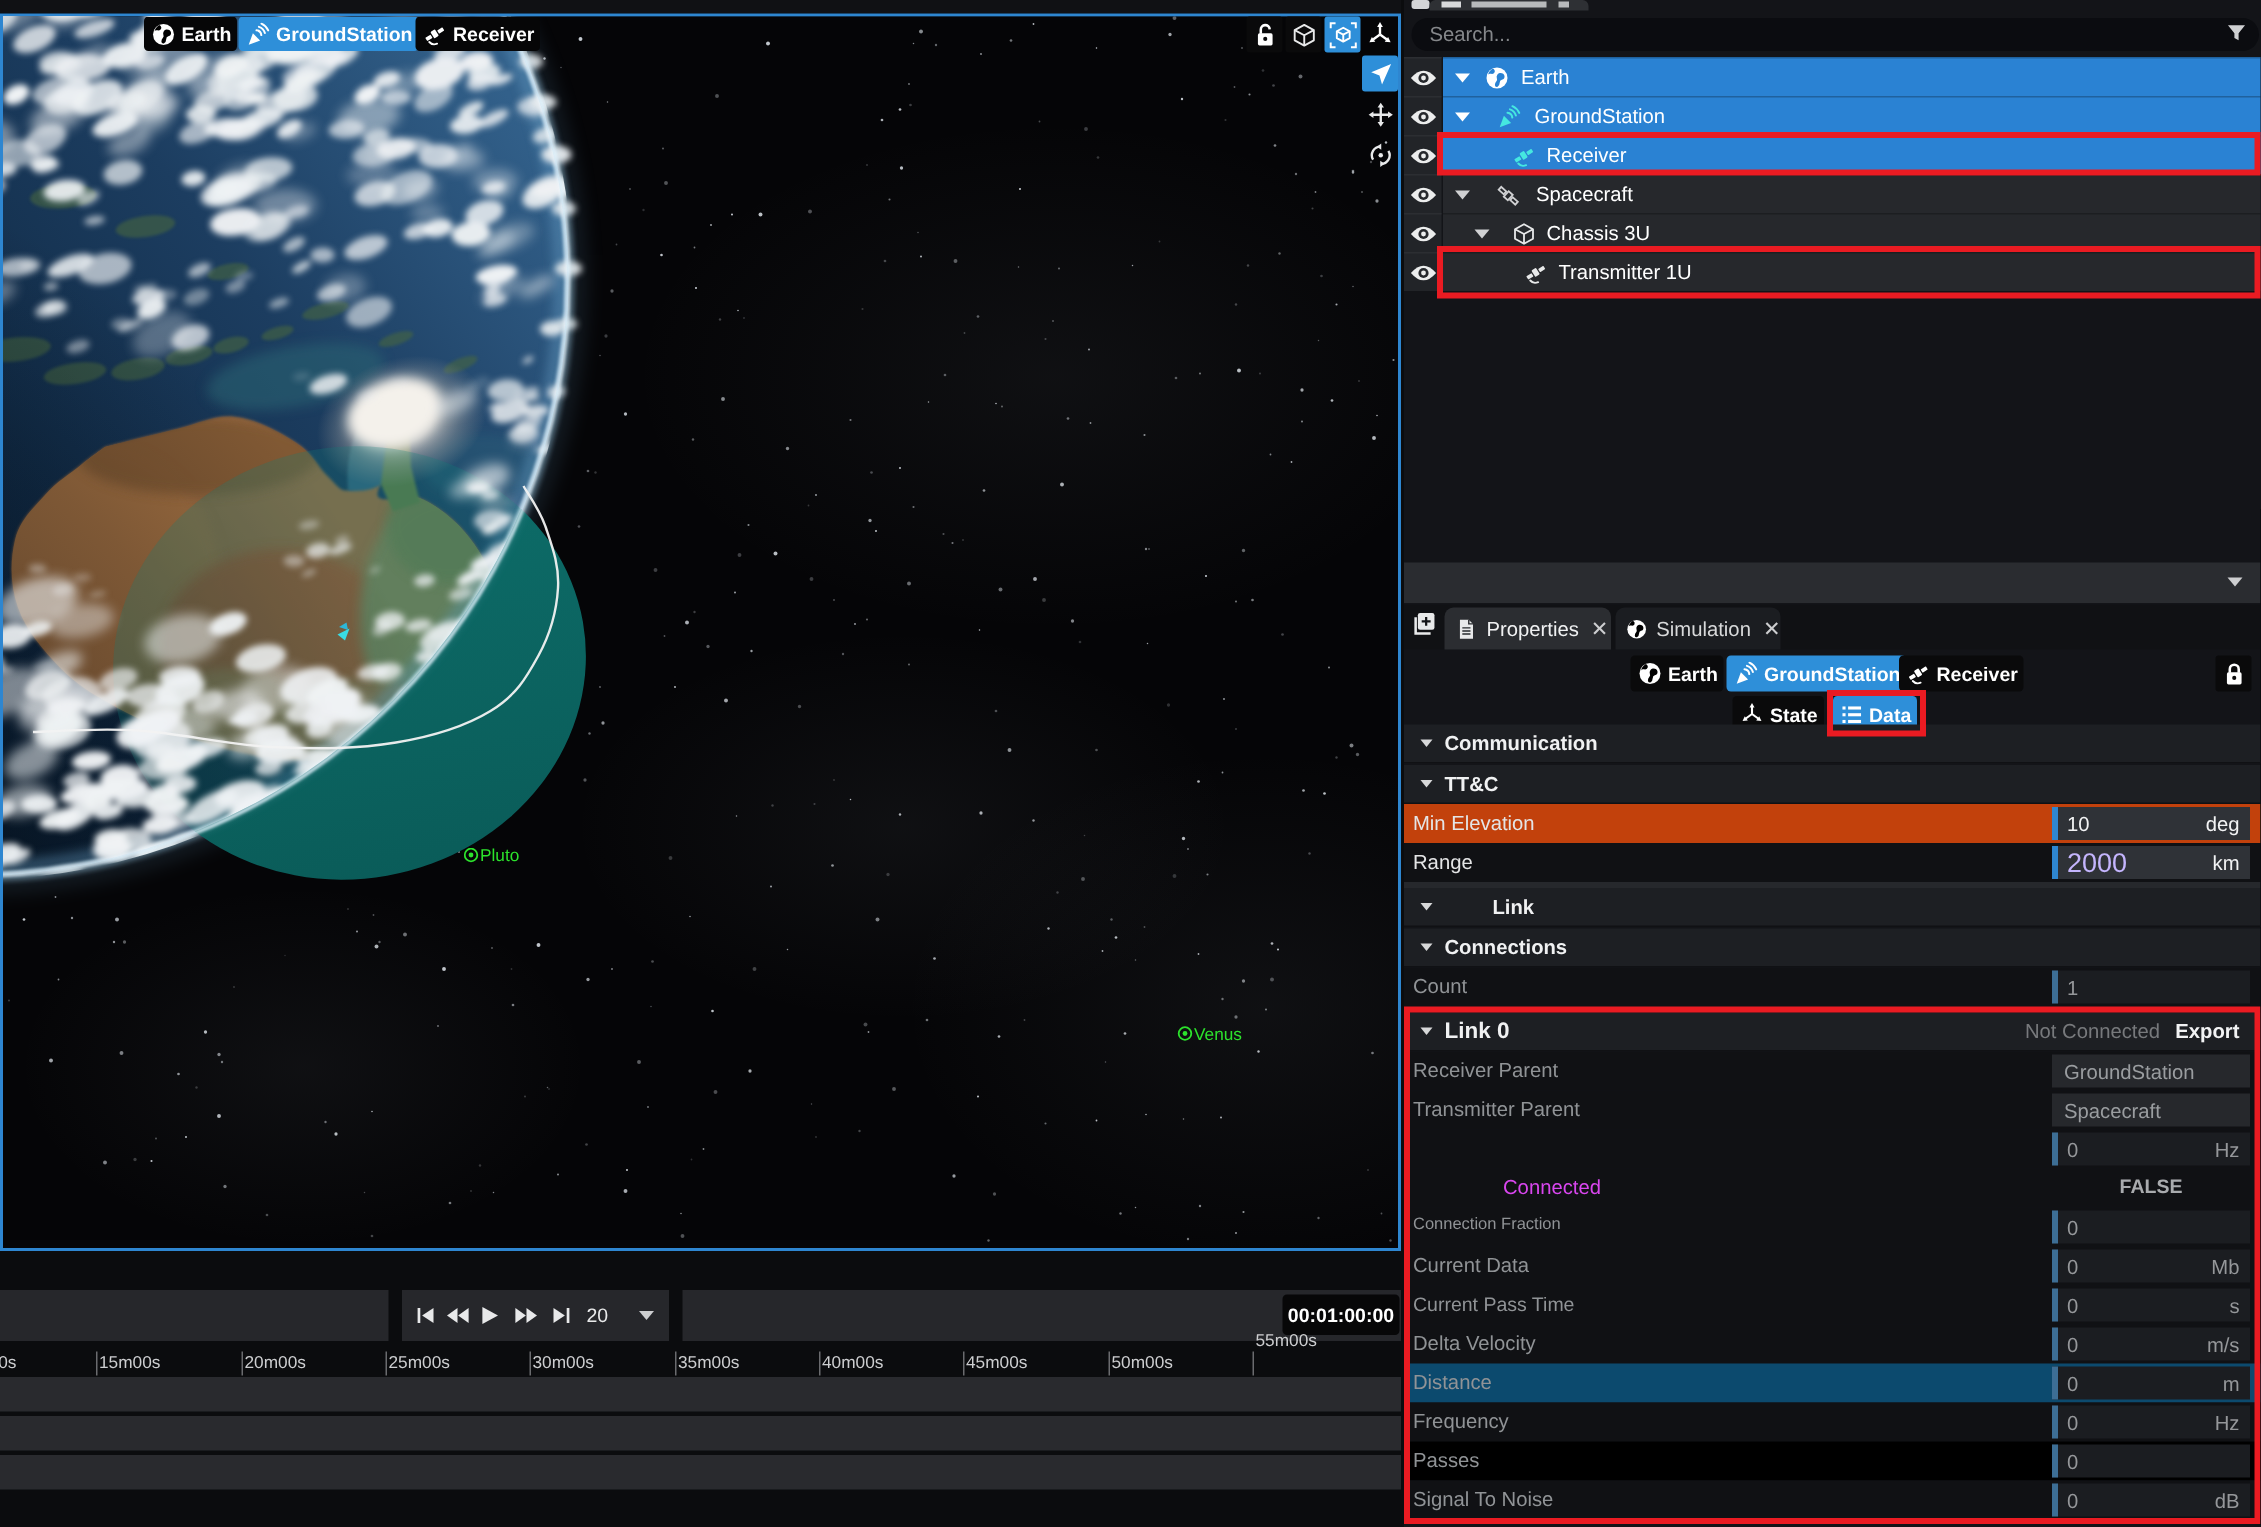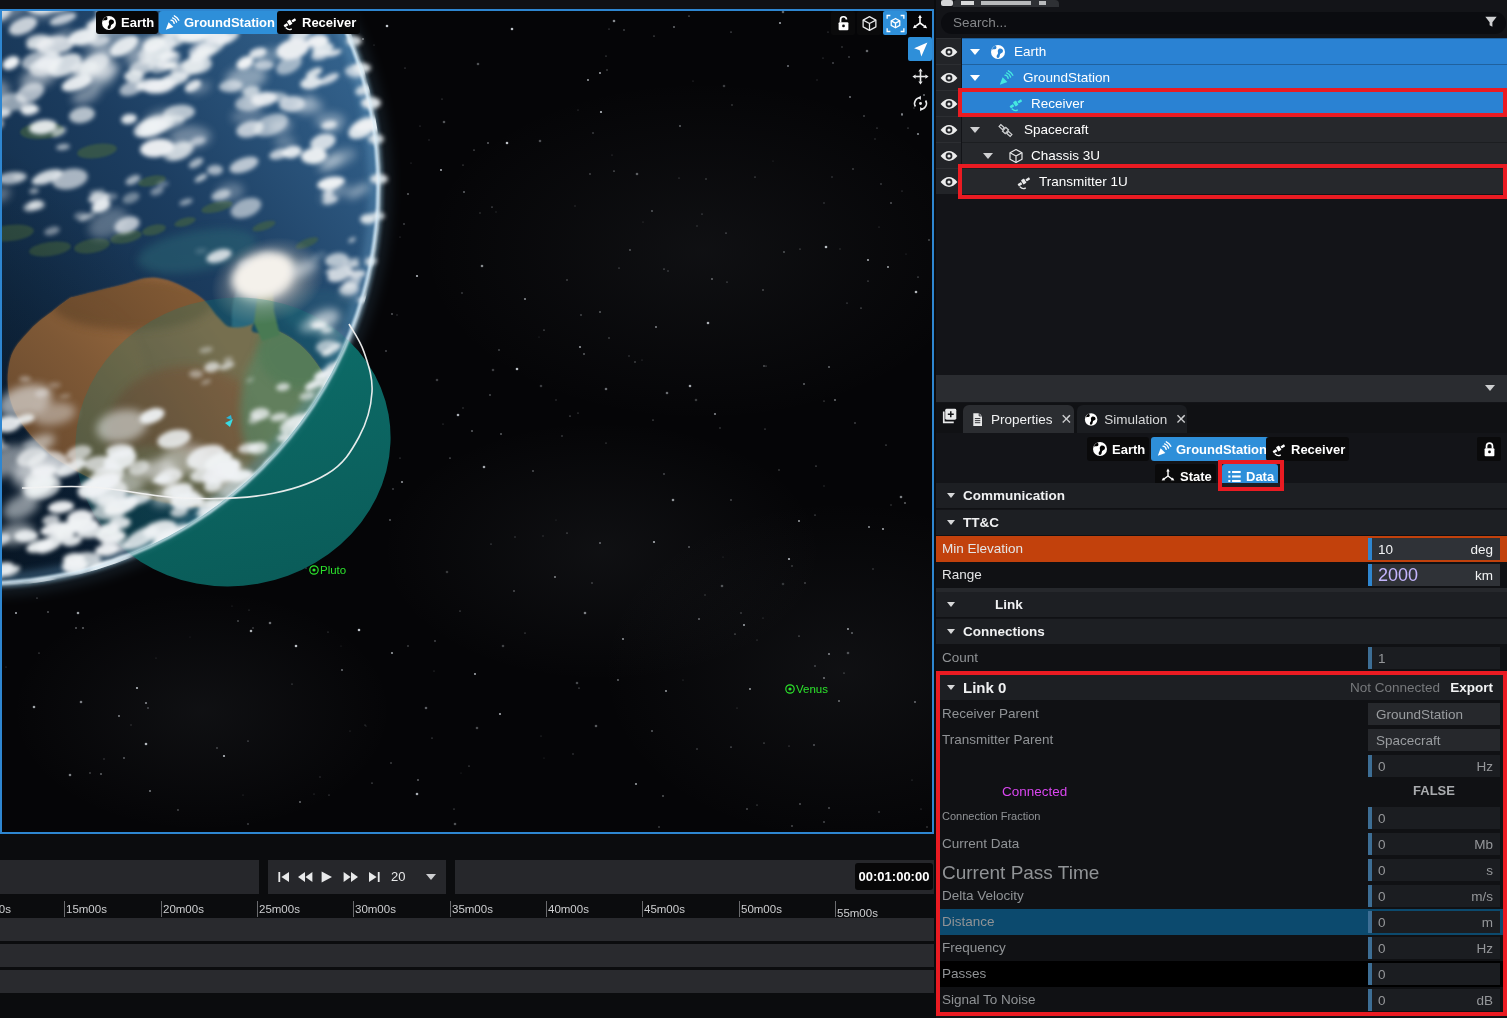--- a/index.html
+++ b/index.html
@@ -1102,21 +1102,21 @@
       <div class="tick" style="left:355px;top:67px;">30m00s</div>
       <div class="abs" style="left:353px;top:65px;width:1px;height:16px;background:#6a6b6e;"></div>
       <div class="tick" style="left:452px;top:67px;">35m00s</div>
       <div class="abs" style="left:450px;top:65px;width:1px;height:16px;background:#6a6b6e;"></div>
       <div class="tick" style="left:548px;top:67px;">40m00s</div>
       <div class="abs" style="left:546px;top:65px;width:1px;height:16px;background:#6a6b6e;"></div>
       <div class="tick" style="left:644px;top:67px;">45m00s</div>
       <div class="abs" style="left:642px;top:65px;width:1px;height:16px;background:#6a6b6e;"></div>
       <div class="tick" style="left:741px;top:67px;">50m00s</div>
       <div class="abs" style="left:739px;top:65px;width:1px;height:16px;background:#6a6b6e;"></div>
-      <div class="tick" style="left:837px;top:71px;">55m00s</div>
+      <div class="tick" style="left:837px;top:52px;">55m00s</div>
       <div class="abs" style="left:835px;top:65px;width:1px;height:16px;background:#6a6b6e;"></div>
   <div class="abs" style="left:0;top:82px;width:934px;height:23px;background:#292a2e;"></div>
   <div class="abs" style="left:0;top:108px;width:934px;height:23px;background:#292a2e;"></div>
   <div class="abs" style="left:0;top:134px;width:934px;height:23px;background:#292a2e;"></div>
 </div>
 <div class="abs" style="left:936px;top:0;width:571px;height:1018px;background:#131418;">
 <div class="abs" style="left:5px;top:0;width:12px;height:6px;background:#d4d5d7;border-radius:2px;"></div>
 <div class="abs" style="left:17px;top:0;width:106px;height:7px;background:#2e3034;border-radius:4px 4px 0 0;">
   <div class="abs" style="left:8px;top:1px;width:13px;height:4px;background:#d8d9da;"></div>
   <div class="abs" style="left:28px;top:1px;width:50px;height:4px;background:#b8babc;"></div>
@@ -1391,21 +1391,21 @@
       </div>
       <div class="abs" style="left:0;top:831px;width:571px;height:26px;background:#101114;">
 <span style="position:absolute;left:6px;top:5px;color:#909396;font-size:13.5px;">Current Data</span>
         <div class="abs" style="left:432px;top:2px;width:132px;height:22px;background:#1b1d21;display:flex;align-items:center;">
 <span style="width:4px;height:22px;background:#3d6e95;margin-right:6px;"></span>
 <span style="color:#95979a;font-size:13.5px;">0</span>
 <span style="position:absolute;right:7px;color:#95979a;font-size:13.5px;">Mb</span>
         </div>
       </div>
       <div class="abs" style="left:0;top:857px;width:571px;height:26px;background:#101114;">
-<span style="position:absolute;left:6px;top:5px;color:#909396;font-size:19px;">Current Pass Time</span>
+<span style="position:absolute;left:6px;top:5px;color:#909396;font-size:13px;">Current Pass Time</span>
         <div class="abs" style="left:432px;top:2px;width:132px;height:22px;background:#1b1d21;display:flex;align-items:center;">
 <span style="width:4px;height:22px;background:#3d6e95;margin-right:6px;"></span>
 <span style="color:#95979a;font-size:13.5px;">0</span>
 <span style="position:absolute;right:7px;color:#95979a;font-size:13.5px;">s</span>
         </div>
       </div>
       <div class="abs" style="left:0;top:883px;width:571px;height:26px;background:#101114;">
 <span style="position:absolute;left:6px;top:5px;color:#909396;font-size:13.5px;">Delta Velocity</span>
         <div class="abs" style="left:432px;top:2px;width:132px;height:22px;background:#1b1d21;display:flex;align-items:center;">
 <span style="width:4px;height:22px;background:#3d6e95;margin-right:6px;"></span>

